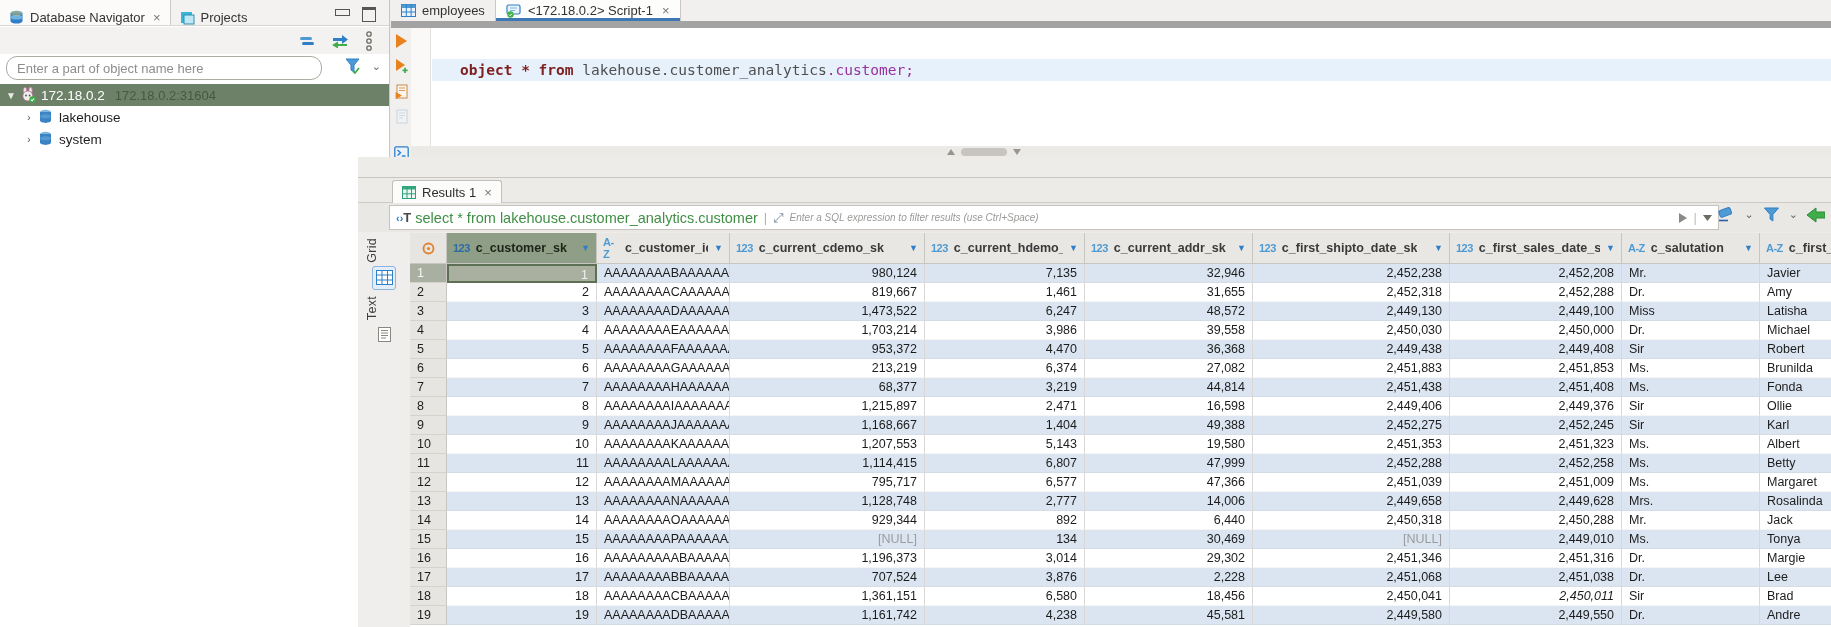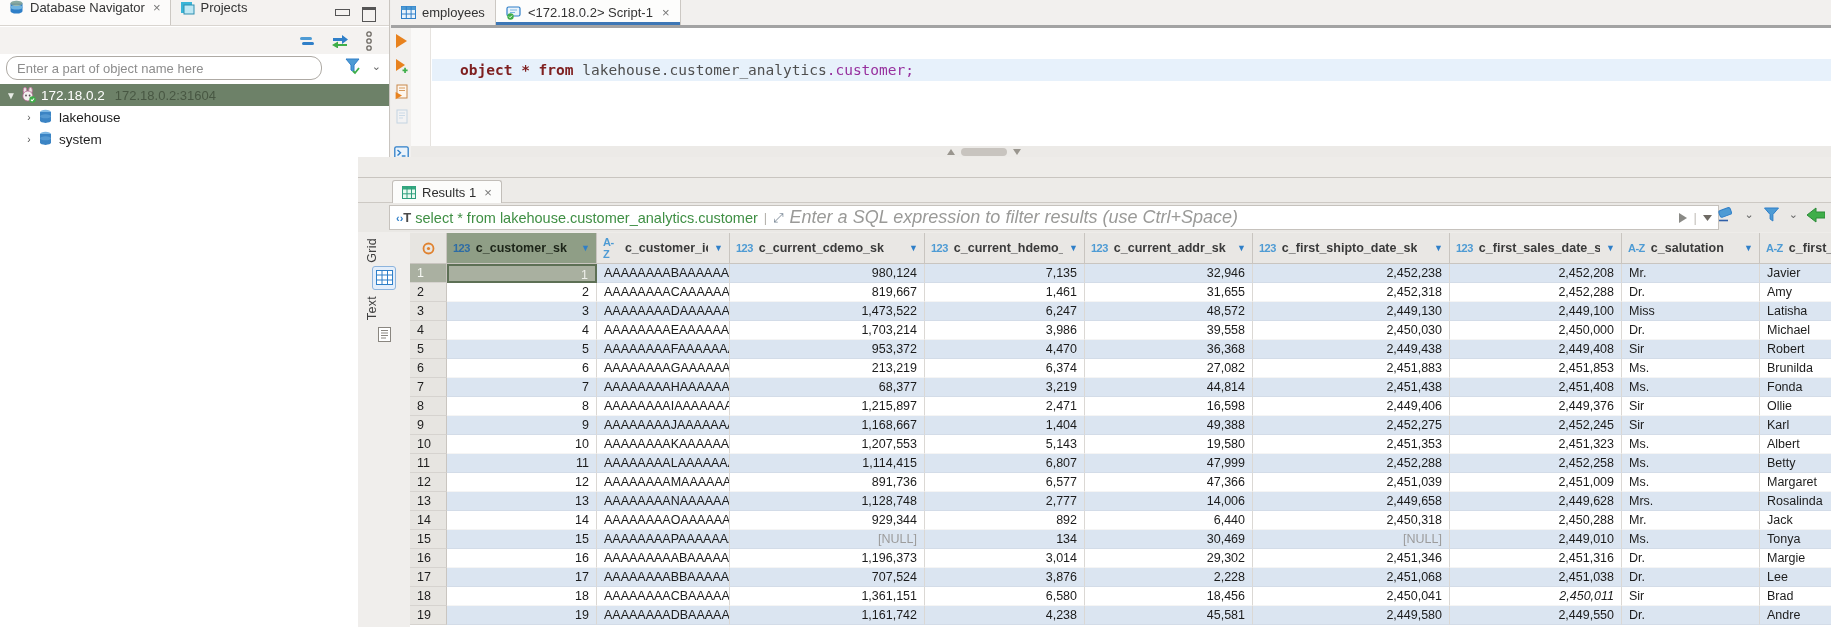--- a/index.html
+++ b/index.html
@@ -3,21 +3,21 @@
 <meta charset="utf-8">
 <style>
   * { margin:0; padding:0; box-sizing:border-box; }
   html,body { overflow:hidden; }
   body { font-family:"Liberation Sans", sans-serif; background:#f0eeec; width:1831px; height:627px; position:relative; font-size:13px; color:#2b2b2b; }
   #app { position:absolute; inset:0; width:1831px; height:627px; }
 
   
   .nav-panel { position:absolute; left:0; top:0; width:390px; height:627px; background:#fff; border-right:1px solid #c9c5c0; }
   .panel-tabbar { position:absolute; left:0; top:0; width:100%; height:26px; background:#f4f2f0; border-bottom:1px solid #d9d5d0; display:flex; align-items:stretch; }
-  .ptab { display:flex; align-items:flex-start; gap:6px; padding:0 9px; font-size:13px; color:#333; cursor:default; }
+  .ptab { display:flex; align-items:flex-end; gap:6px; padding:0 9px; font-size:13px; color:#333; cursor:default; }
   .ptab.active { background:#fcfbfa; border-right:1px solid #ccc8c3; }
   .ptab .close { color:#777; font-size:13px; margin-left:2px; }
   .win-btns { margin-left:auto; display:flex; align-items:center; gap:14px; padding-right:14px; }
   .win-glyph { width:13px; height:11px; position:relative; }
   .win-glyph.min::after { content:""; position:absolute; left:0; top:2px; width:13px; height:5px; border:1px solid #555; }
   .win-glyph.max::after { content:""; position:absolute; left:0; top:0; width:12px; height:11px; border:1px solid #555; border-top-width:3px; }
   .nav-toolbar { position:absolute; left:0; top:27px; width:100%; height:27px; background:#f4f2f0; display:flex; align-items:center; justify-content:flex-end; gap:16px; padding-right:16px; }
   .nav-filter-row { position:absolute; left:0; top:54px; width:100%; height:28px; background:#fff; display:flex; align-items:center; }
   .nav-filter-input { position:absolute; left:6px; top:2px; width:316px; height:24px; border:1px solid #aeaaa4; border-radius:11px; background:#fff; font-family:"Liberation Sans",sans-serif; font-size:13px; color:#333; padding:0 10px; outline:none; }
   .nav-filter-input::placeholder { color:#8d8d8d; }
@@ -27,21 +27,21 @@
   .tree-row { height:22px; display:flex; align-items:center; font-size:13.5px; color:#1d1d1d; }
   .tree-row.selected { background:#6d8168; color:#fff; }
   .tree-row .arrow { width:14px; text-align:center; font-size:10px; color:#555; margin-left:4px; }
   .tree-row.selected .arrow { color:#e8ece6; }
   .tree-row .t-icon { width:16px; height:16px; margin:0 5px 0 2px; flex:0 0 16px; }
   .tree-row.lvl1 { padding-left:18px; }
   .host-dim { margin-left:10px; color:rgba(36,46,30,0.50); font-size:13px; }
 
   
   .editor { position:absolute; left:391px; top:0; width:1440px; height:160px; background:#f2f0ee; }
-  .ed-tabbar { position:absolute; left:0; top:0; width:100%; height:28px; background:#f2f0ee; border-bottom:3px solid #a3a3a3; display:flex; }
+  .ed-tabbar { position:absolute; left:0; top:0; width:100%; height:28px; background:#f2f0ee; border-bottom:7px solid #a3a3a3; display:flex; }
   .etab { display:flex; align-items:center; gap:6px; padding:0 10px; font-size:13px; color:#333; }
   .etab.active { background:#fdfdfc; border-left:1px solid #ccc8c3; border-right:1px solid #ccc8c3; box-shadow:inset 0 -3px 0 #3d77b6; }
   .etab .close { color:#777; margin-left:3px; }
   .ed-toolbar { position:absolute; left:0; top:28px; width:20px; height:132px; background:#f2f0ee; display:flex; flex-direction:column; align-items:center; gap:9px; padding-top:5px; }
   .ed-toolbar .spacer { height:14px; }
   .code-wrap { position:absolute; left:20px; top:28px; width:1420px; height:118px; background:#fff; }
   .gutter { position:absolute; left:0; top:0; width:20px; height:100%; background:#faf9f8; border-right:1px solid #e6e3df; }
   .code-area { position:absolute; left:21px; top:0; right:0; height:100%; font-family:"DejaVu Sans Mono","Liberation Mono",monospace; font-size:14.5px; }
   .code-line { position:absolute; left:0; right:0; height:22px; line-height:22px; padding-left:28px; white-space:pre; }
   .code-line.hl { background:#e7f1fb; }
@@ -62,21 +62,21 @@
   .res-tabbar { position:absolute; left:0; top:21px; width:100%; height:25px; background:#edebe8; border-bottom:1px solid #cdc9c4; }
   .rtab { position:absolute; left:34px; top:2px; height:23px; background:#fcfcfb; border:1px solid #c2beb9; border-bottom:none; border-radius:3px 3px 0 0; display:flex; align-items:center; gap:6px; padding:0 9px; font-size:13px; color:#2e2e2e; }
   .rtab .close { color:#777; margin-left:2px; }
   .res-filterbar { position:absolute; left:0; top:46px; width:100%; height:29px; background:#eae8e5; }
   .rf-input { position:absolute; left:31px; top:2px; width:1330px; height:25px; background:#fff; border:1px solid #c6c2bd; display:flex; align-items:center; padding:0 6px; }
   .rf-ico-sql { font-size:11px; color:#2f7fc8; font-weight:bold; margin-right:4px; white-space:nowrap; }
   .rf-ico-sql .t { color:#4a4a4a; font-size:13px; }
   .rf-query { color:#3f8f44; font-size:14.5px; white-space:nowrap; }
   .rf-sep { color:#b5b2ad; margin:0 6px; }
   .rf-expand { color:#7d8b99; font-size:13px; margin-right:6px; }
-  .rf-placeholder { color:#9a9a98; font-style:italic; font-size:18px; white-space:nowrap; overflow:hidden; flex:1; }
+  .rf-placeholder { color:#9a9a98; font-style:italic; font-size:10px; white-space:nowrap; overflow:hidden; flex:1; }
   .rf-run { margin-left:auto; display:flex; align-items:center; gap:6px; }
   .rf-outer-icons { position:absolute; right:6px; top:3px; display:flex; align-items:center; gap:9px; }
 
   .side-strip { position:absolute; left:0; top:75px; width:52px; bottom:0; background:#f0eeec; }
   .side-tab { display:flex; flex-direction:column; align-items:center; margin-top:6px; }
   .side-tab .vlabel { writing-mode:vertical-rl; transform:rotate(180deg); font-size:12.5px; color:#3f3f3f; letter-spacing:0.3px; margin-right:14px; align-self:flex-start; margin-left:7px; }
   .side-tab .ibox { width:24px; height:24px; display:flex; align-items:center; justify-content:center; border-radius:3px; margin-top:3px; }
   .side-tab.selected .ibox { background:#e4eefa; border:1px solid #8db4dd; }
 
   .grid { position:absolute; left:52px; top:76px; right:0; bottom:0; overflow:hidden; background:#fff; }
@@ -565,21 +565,21 @@
             <div class="g-cell num" style="width: 168px; flex: 0 0 168px;">47,999</div>
             <div class="g-cell num" style="width: 197px; flex: 0 0 197px;">2,452,288</div>
             <div class="g-cell num" style="width: 172px; flex: 0 0 172px;">2,452,258</div>
             <div class="g-cell" style="width: 138px; flex: 0 0 138px;">Ms.</div>
             <div class="g-cell" style="width: 140px; flex: 0 0 140px;">Betty</div>
           </div>
           <div class="g-row even">
             <div class="g-rownum">12</div>
             <div class="g-cell num" style="width: 150px; flex: 0 0 150px;">12</div>
             <div class="g-cell" style="width: 133px; flex: 0 0 133px;">AAAAAAAAMAAAAAAA</div>
-            <div class="g-cell num" style="width: 195px; flex: 0 0 195px;">891,736</div>
+            <div class="g-cell num" style="width: 195px; flex: 0 0 195px;">795,717</div>
             <div class="g-cell num" style="width: 160px; flex: 0 0 160px;">6,577</div>
             <div class="g-cell num" style="width: 168px; flex: 0 0 168px;">47,366</div>
             <div class="g-cell num" style="width: 197px; flex: 0 0 197px;">2,451,039</div>
             <div class="g-cell num" style="width: 172px; flex: 0 0 172px;">2,451,009</div>
             <div class="g-cell" style="width: 138px; flex: 0 0 138px;">Ms.</div>
             <div class="g-cell" style="width: 140px; flex: 0 0 140px;">Margaret</div>
           </div>
           <div class="g-row odd">
             <div class="g-rownum">13</div>
             <div class="g-cell num" style="width: 150px; flex: 0 0 150px;">13</div>

